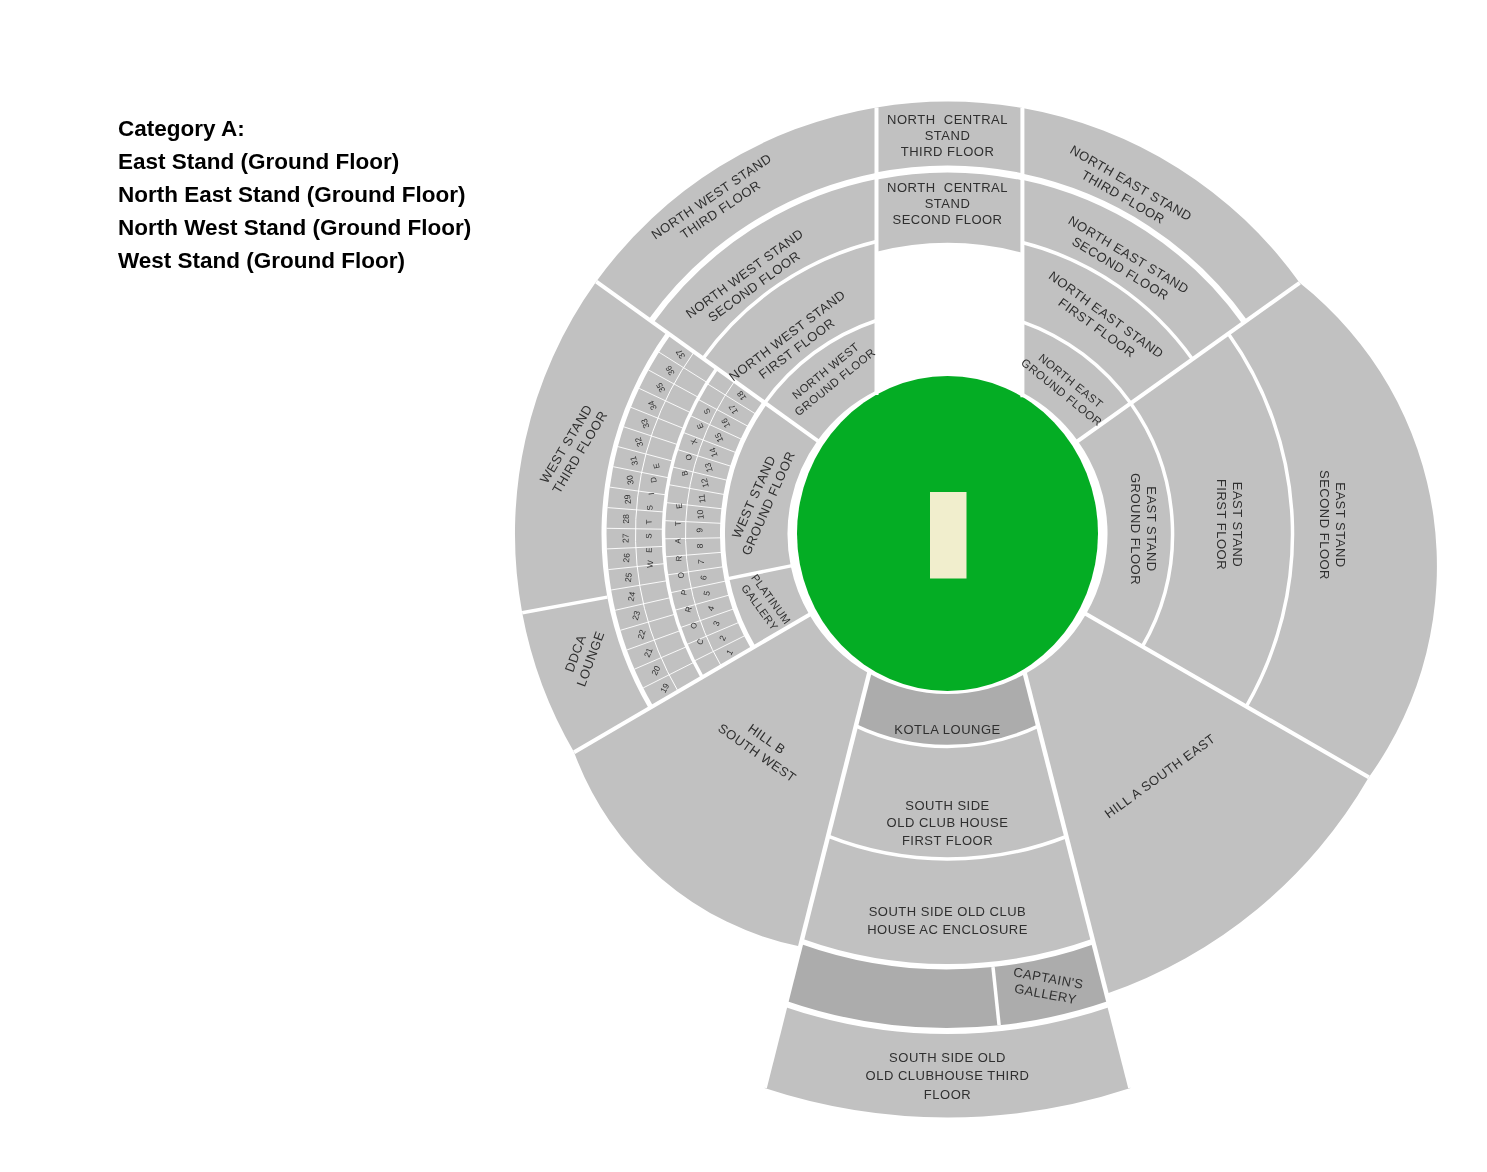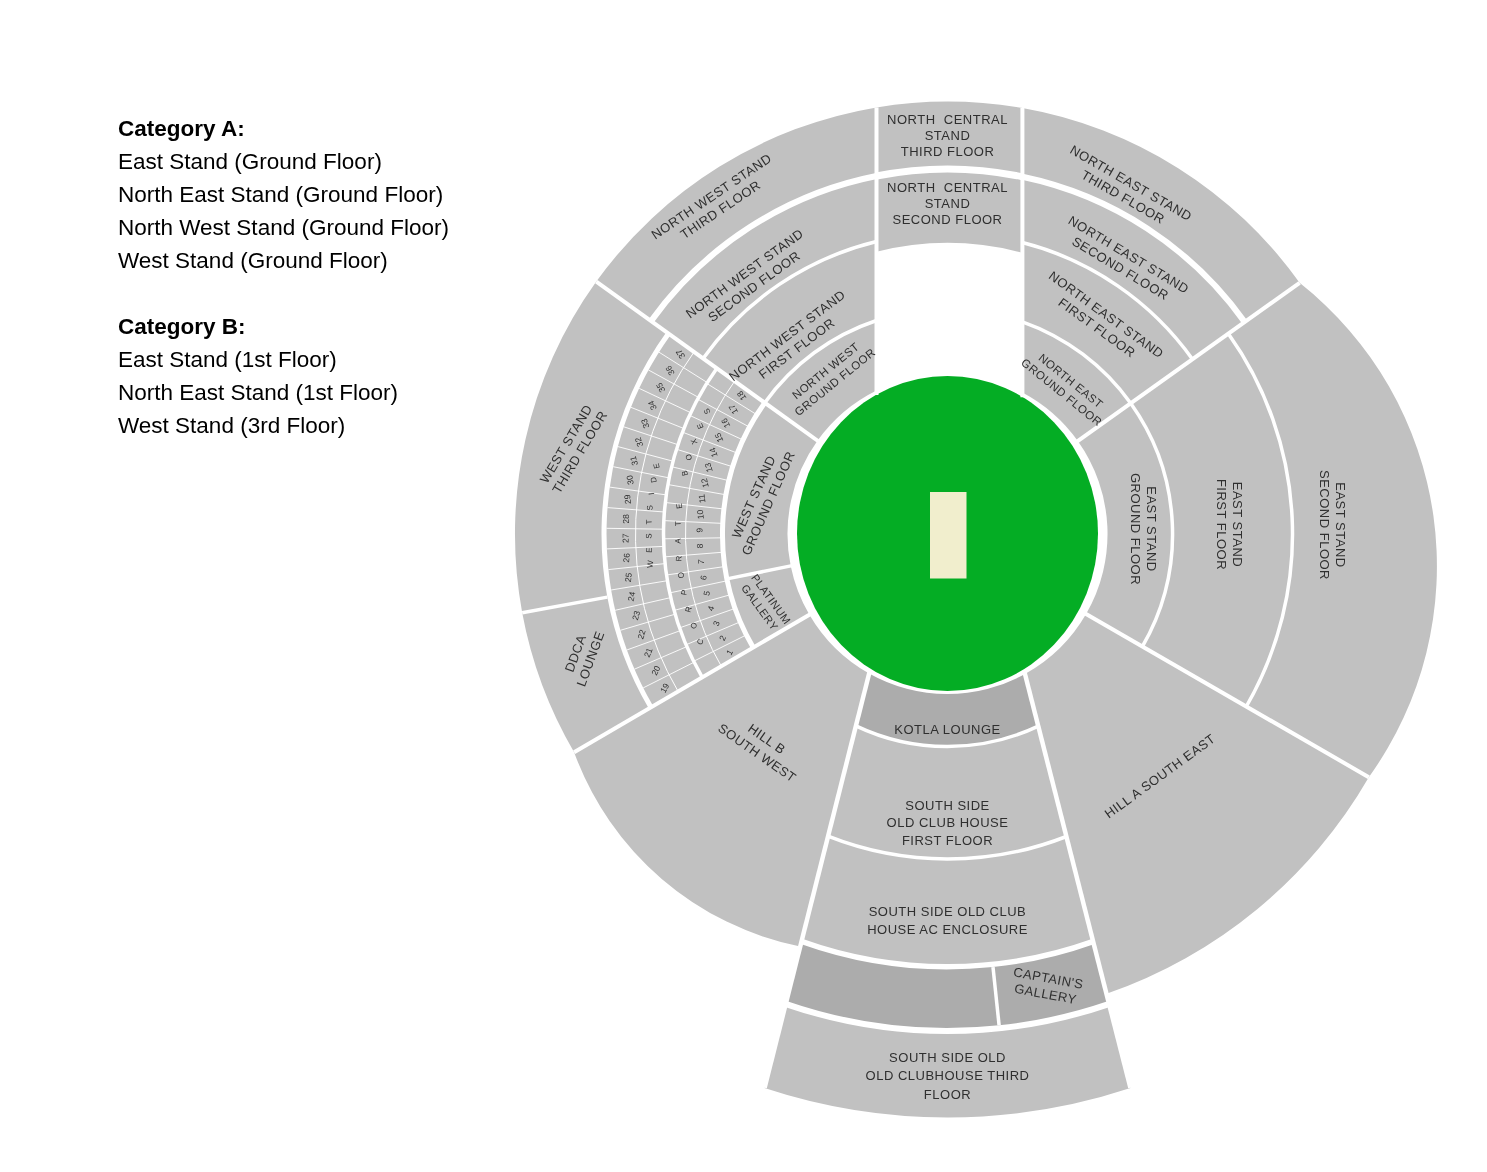--- a/index.html
+++ b/index.html
@@ -183,16 +183,15 @@
       <text transform="translate(648.9 550.2) rotate(-86.9)" text-anchor="middle" font-size="8" y="3">E</text>
       <text transform="translate(648.5 536.1) rotate(-89.6)" text-anchor="middle" font-size="8" y="3">S</text>
       <text transform="translate(648.7 522.0) rotate(-92.3)" text-anchor="middle" font-size="8" y="3">T</text>
       <text transform="translate(649.6 507.9) rotate(-95.0)" text-anchor="middle" font-size="8" y="3">S</text>
       <text transform="translate(651.2 493.9) rotate(-97.7)" text-anchor="middle" font-size="8" y="3">I</text>
       <text transform="translate(653.4 480.0) rotate(-100.4)" text-anchor="middle" font-size="8" y="3">D</text>
       <text transform="translate(656.3 466.2) rotate(-103.1)" text-anchor="middle" font-size="8" y="3">E</text>
     </g>
 </svg>
 
-<div style="position:absolute; left:118px; top:112px; font-size:22.5px; line-height:33px; color:#000; white-space:nowrap;">
+<div style="position:absolute; left:118px; top:112px; font-size:22.5px; line-height:33px; color:#000; white-space:nowrap;font-weight:bold;">
 <div style="margin-bottom:33px;"><b>Category A:</b><br>East Stand (Ground Floor)<br>North East Stand (Ground Floor)<br>North West Stand (Ground Floor)<br>West Stand (Ground Floor)</div>
-<div style="margin-bottom:33px;"><b>Category B:</b><br>East Stand (1st Floor)<br>North East Stand (1st Floor)<br>West Stand (3rd Floor)</div>
 </div>
 
 </body></html>

